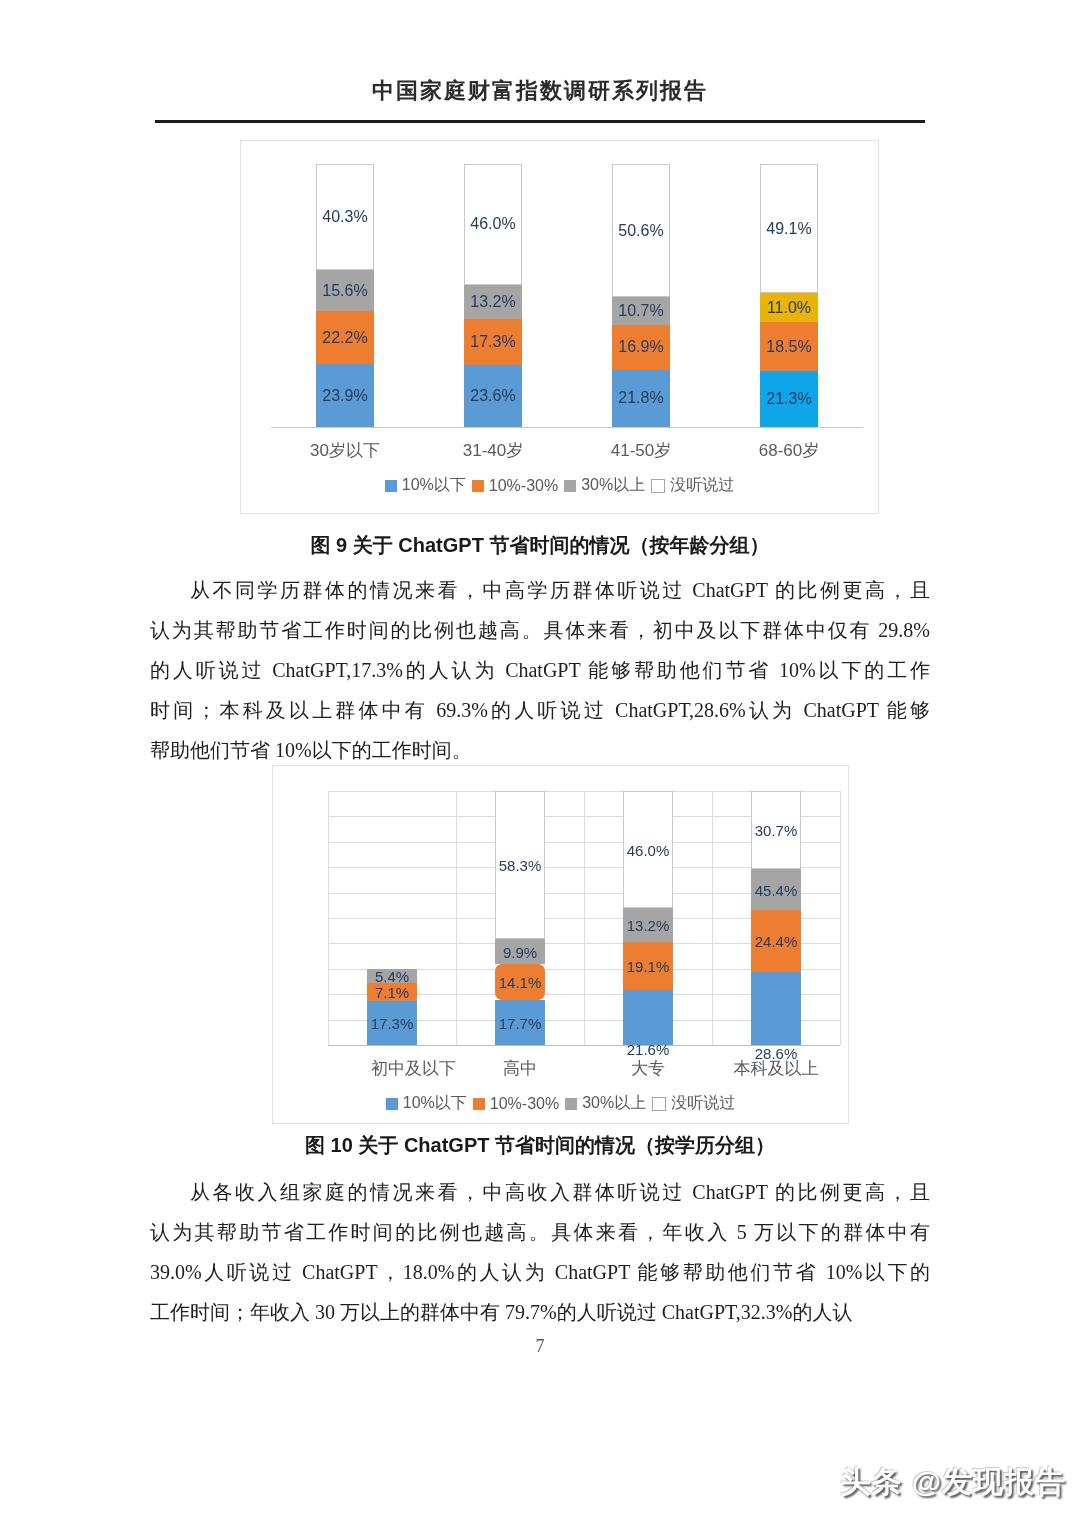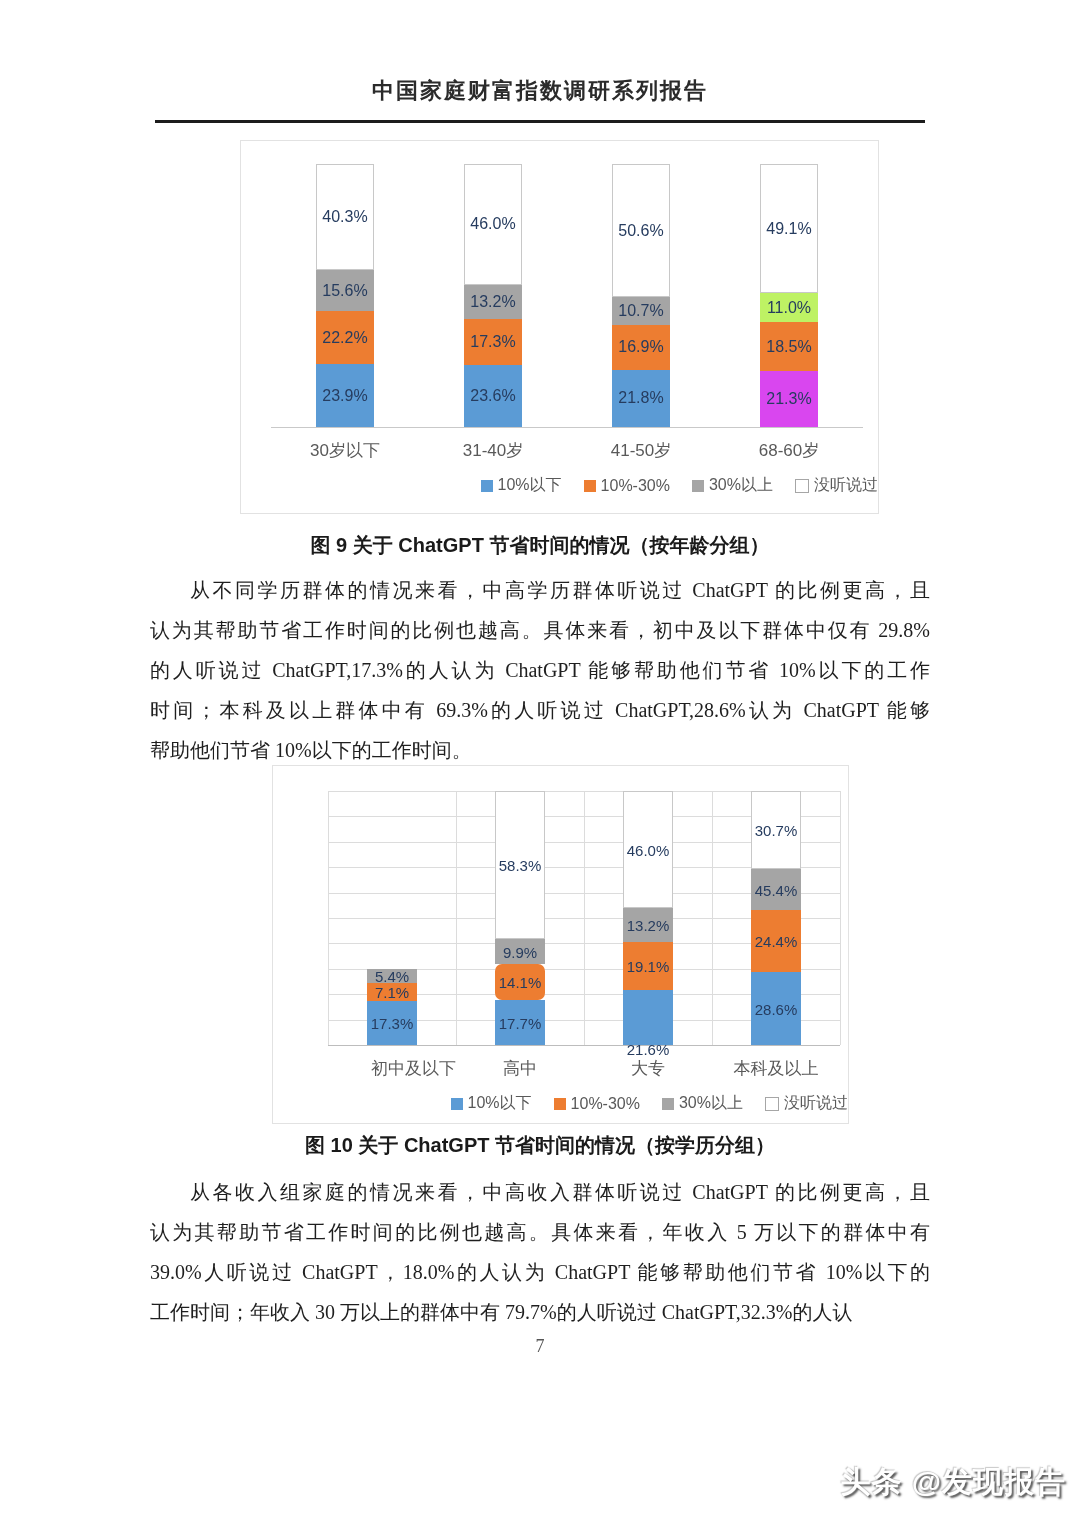--- a/index.html
+++ b/index.html
@@ -35,21 +35,21 @@
   .seg{position:absolute;width:100%;box-sizing:border-box;}
   .seg-label{
     position:absolute;left:50%;top:50%;transform:translate(-50%,-50%);
     white-space:nowrap;color:#263c5f;font-weight:400;
   }
   .xlabel{
     position:absolute;text-align:center;color:#595959;font-size:17px;
   }
   .legend{
     position:absolute;left:0;width:100%;
-    display:flex;justify-content:flex-end;align-items:center;gap:22px;
+    display:flex;justify-content:center;align-items:center;gap:6px;
   }
   .legend-item{display:flex;align-items:center;gap:5px;}
   .legend-swatch{width:12px;height:12px;display:inline-block;}
   .legend-label{font-size:16px;color:#595959;}
   
   .fig-caption{
     position:absolute;left:0;width:100%;text-align:center;
     font-size:20px;font-weight:700;color:#1a1a1a;
   }
   #fig9-caption{top:532px;}
@@ -131,27 +131,27 @@
             <span class="seg-label" style="font-size: 16px;">16.9%</span>
           </div>
           <div class="seg" style="bottom: 38.7%; height: 10.7%; background: rgb(165, 165, 165);">
             <span class="seg-label" style="font-size: 16px;">10.7%</span>
           </div>
           <div class="seg" style="bottom: 49.4%; height: 50.6%; background: rgb(255, 255, 255); border: 1px solid rgb(200, 200, 200);">
             <span class="seg-label" style="font-size: 16px;">50.6%</span>
           </div>
         </div>
         <div class="bar" style="left: 489px; top: 0px; width: 58px; height: 100%;">
-          <div class="seg" style="bottom: 0%; height: 21.3%; background: #d946ef; text-align: right;">
+          <div class="seg" style="bottom: 0%; height: 21.3%; background: #0ea5e9; text-align: right;">
             <span class="seg-label" style="font-size: 16px;">21.3%</span>
           </div>
           <div class="seg" style="bottom: 21.3%; height: 18.5%; background: rgb(237, 125, 49);">
             <span class="seg-label" style="font-size: 16px;">18.5%</span>
           </div>
-          <div class="seg" style="bottom: 39.8%; height: 11%; background: #bef264;">
+          <div class="seg" style="bottom: 39.8%; height: 11%; background: #eab308;">
             <span class="seg-label" style="font-size: 16px;">11.0%</span>
           </div>
           <div class="seg" style="bottom: 50.8%; height: 49.1%; background: rgb(255, 255, 255); border: 1px solid rgb(200, 200, 200); padding-left: 16px;">
             <span class="seg-label" style="font-size: 16px;">49.1%</span>
           </div>
         </div>
       </div>
       <div class="xlabel" style="left: 30px; top: 298px; width: 148px;">30岁以下</div>
       <div class="xlabel" style="left: 178px; top: 298px; width: 148px;">31-40岁</div>
       <div class="xlabel" style="left: 326px; top: 298px; width: 148px;">41-50岁</div>
@@ -238,21 +238,21 @@
           </div>
           <div class="seg" style="bottom: 40.7%; height: 13.2%; background: rgb(165, 165, 165);">
             <span class="seg-label" style="font-size: 15px;">13.2%</span>
           </div>
           <div class="seg" style="bottom: 53.9%; height: 46%; background: rgb(255, 255, 255); border: 1px solid rgb(200, 200, 200);">
             <span class="seg-label" style="font-size: 15px;">46.0%</span>
           </div>
         </div>
         <div class="bar" style="left: 423px; top: 0px; width: 50px; height: 100%;">
           <div class="seg" style="bottom: 0%; height: 28.6%; background: rgb(91, 155, 213);">
-            <span class="seg-label" style="font-size: 15px;">28.6%</span>
+            <span class="seg-label" style="font-size: 15px; margin-top: 44px;">28.6%</span>
           </div>
           <div class="seg" style="bottom: 28.6%; height: 24.4%; background: rgb(237, 125, 49);">
             <span class="seg-label" style="font-size: 15px;">24.4%</span>
           </div>
           <div class="seg" style="bottom: 53%; height: 16.4%; background: rgb(165, 165, 165);">
             <span class="seg-label" style="font-size: 15px;">45.4%</span>
           </div>
           <div class="seg" style="bottom: 69.4%; height: 30.7%; background: rgb(255, 255, 255); border: 1px solid rgb(200, 200, 200);">
             <span class="seg-label" style="font-size: 15px;">30.7%</span>
           </div>

